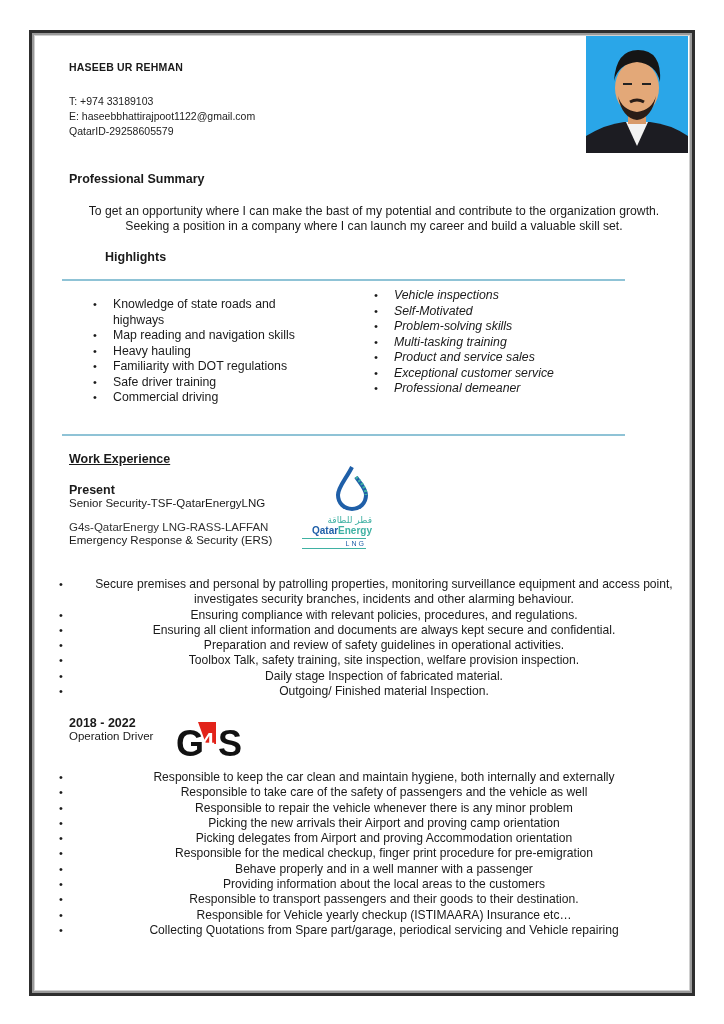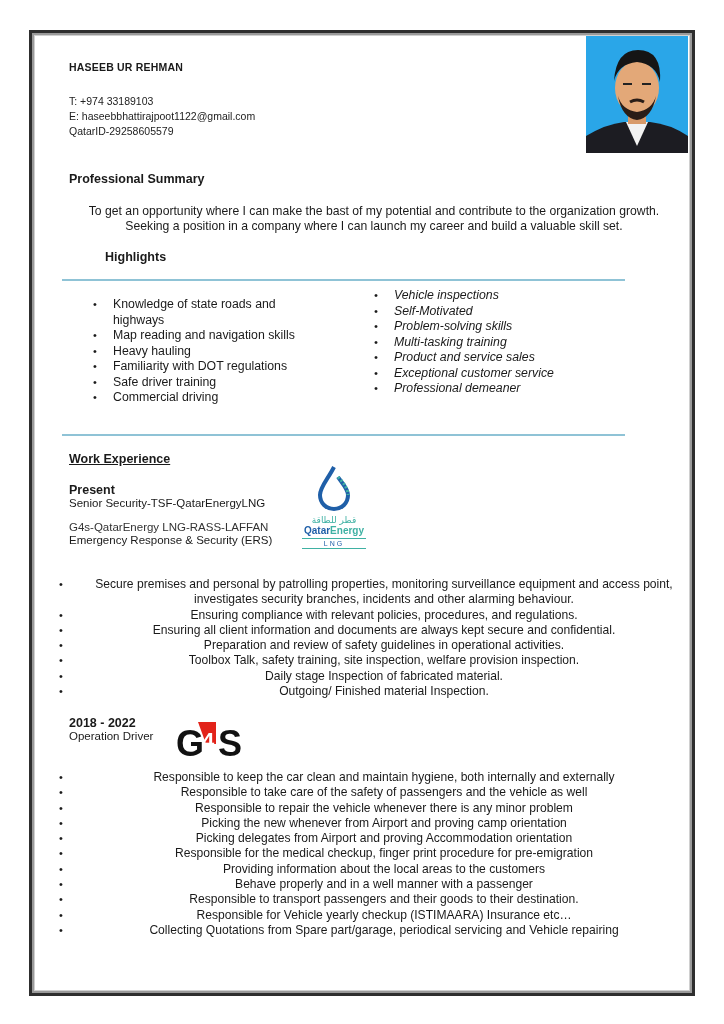--- a/index.html
+++ b/index.html
@@ -80,21 +80,21 @@
 
 <div class="abs we-title">Work Experience</div>
 
 <div class="abs" style="left:69px; top:483px;">
   <div class="job-date">Present</div>
   <div class="job-line">Senior Security-TSF-QatarEnergyLNG</div>
   <div class="job-line" style="margin-top:12px; color:#333;">G4s-QatarEnergy  LNG-RASS-LAFFAN</div>
   <div class="job-line" style="margin-top:1px;">Emergency Response &amp; Security (ERS)</div>
 </div>
 
-<div class="abs" style="left:296px; top:465px; width:76px; height:86px; text-align:center;">
+<div class="abs" style="left:296px; top:465px; width:76px; height:86px; text-align:right;">
   <svg width="40" height="46" viewBox="0 0 40 46">
     <path d="M20 2 C14 14 6 22 6 30 C6 38 12 44 20 44 C28 44 34 38 34 30 C34 24 28 18 24 12" fill="none" stroke="#1f5fa8" stroke-width="4"></path>
     <path d="M24 12 C30 18 34 24 34 30" fill="none" stroke="#3fb1a3" stroke-width="3" stroke-dasharray="2 2"></path>
   </svg>
   <div style="font-size:9px; color:#3fb1a3; line-height:10px; font-family:'DejaVu Sans',sans-serif;">قطر للطاقة</div>
   <div style="font-size:10px; font-weight:bold; line-height:11px;"><span style="color:#1f5fa8;">Qatar</span><span style="color:#3fb1a3;">Energy</span></div>
   <div style="font-size:7px; letter-spacing:2px; color:#1f5fa8; border-top:1px solid #3fb1a3; border-bottom:1px solid #3fb1a3; margin:2px 6px 0; line-height:9px;">LNG</div>
 </div>
 
 <ul class="abs bl exp-list" style="top:577px;">
@@ -118,21 +118,21 @@
     <text x="0" y="38" font-family="Liberation Sans, sans-serif" font-weight="bold" font-size="36" fill="#111">G</text>
     <text x="42" y="38" font-family="Liberation Sans, sans-serif" font-weight="bold" font-size="36" fill="#111">S</text>
     <text x="26" y="30" font-family="Liberation Sans, sans-serif" font-weight="bold" font-size="22" fill="#fff">4</text>
   </svg>
 </div>
 
 <ul class="abs bl exp-list" style="top:770px;">
   <li>Responsible to keep the car clean and maintain hygiene, both internally and externally</li>
   <li>Responsible to take care of the safety of passengers and the vehicle as well</li>
   <li>Responsible to repair the vehicle whenever there is any minor problem</li>
-  <li>Picking the new whenever from Airport and proving camp orientation</li>
+  <li>Picking the new arrivals their Airport and proving camp orientation</li>
   <li>Picking delegates from Airport and proving Accommodation orientation</li>
   <li>Responsible for the medical checkup, finger print procedure for pre-emigration</li>
+  <li>Behave properly and in a well manner with a passenger</li>
   <li>Providing information about the local areas to the customers</li>
-  <li>Behave properly and in a well manner with a passenger</li>
   <li>Responsible to transport passengers and their goods to their destination.</li>
   <li>Responsible for Vehicle yearly checkup (ISTIMAARA) Insurance etc…</li>
   <li>Collecting Quotations from Spare part/garage, periodical servicing and Vehicle repairing</li>
 </ul>
 
 </body></html>

